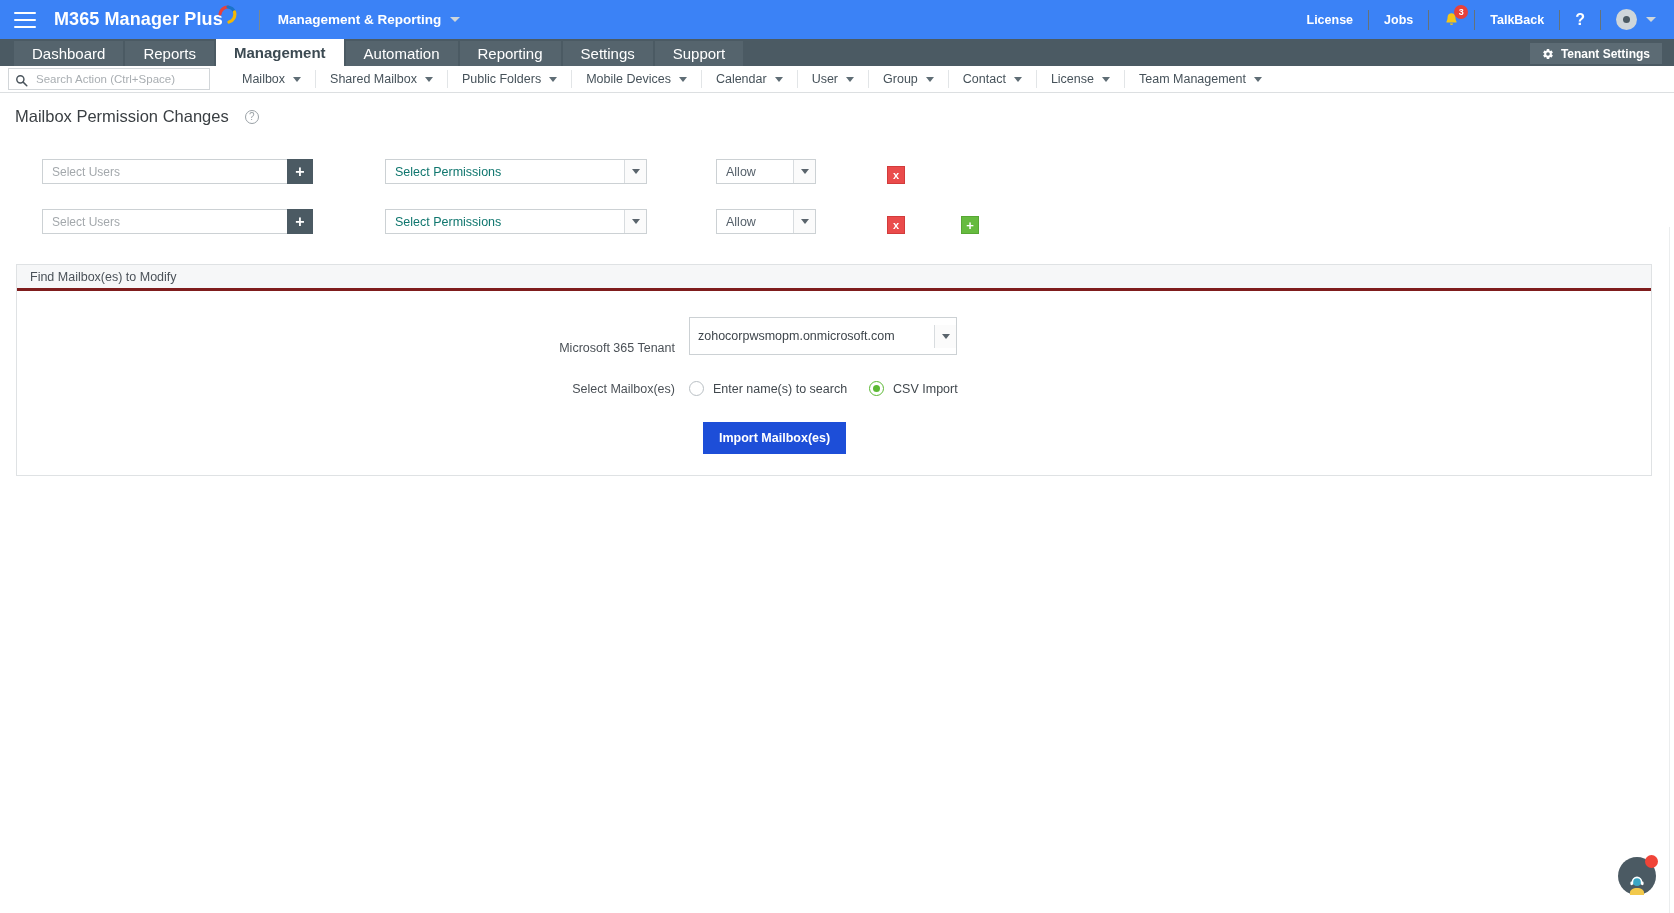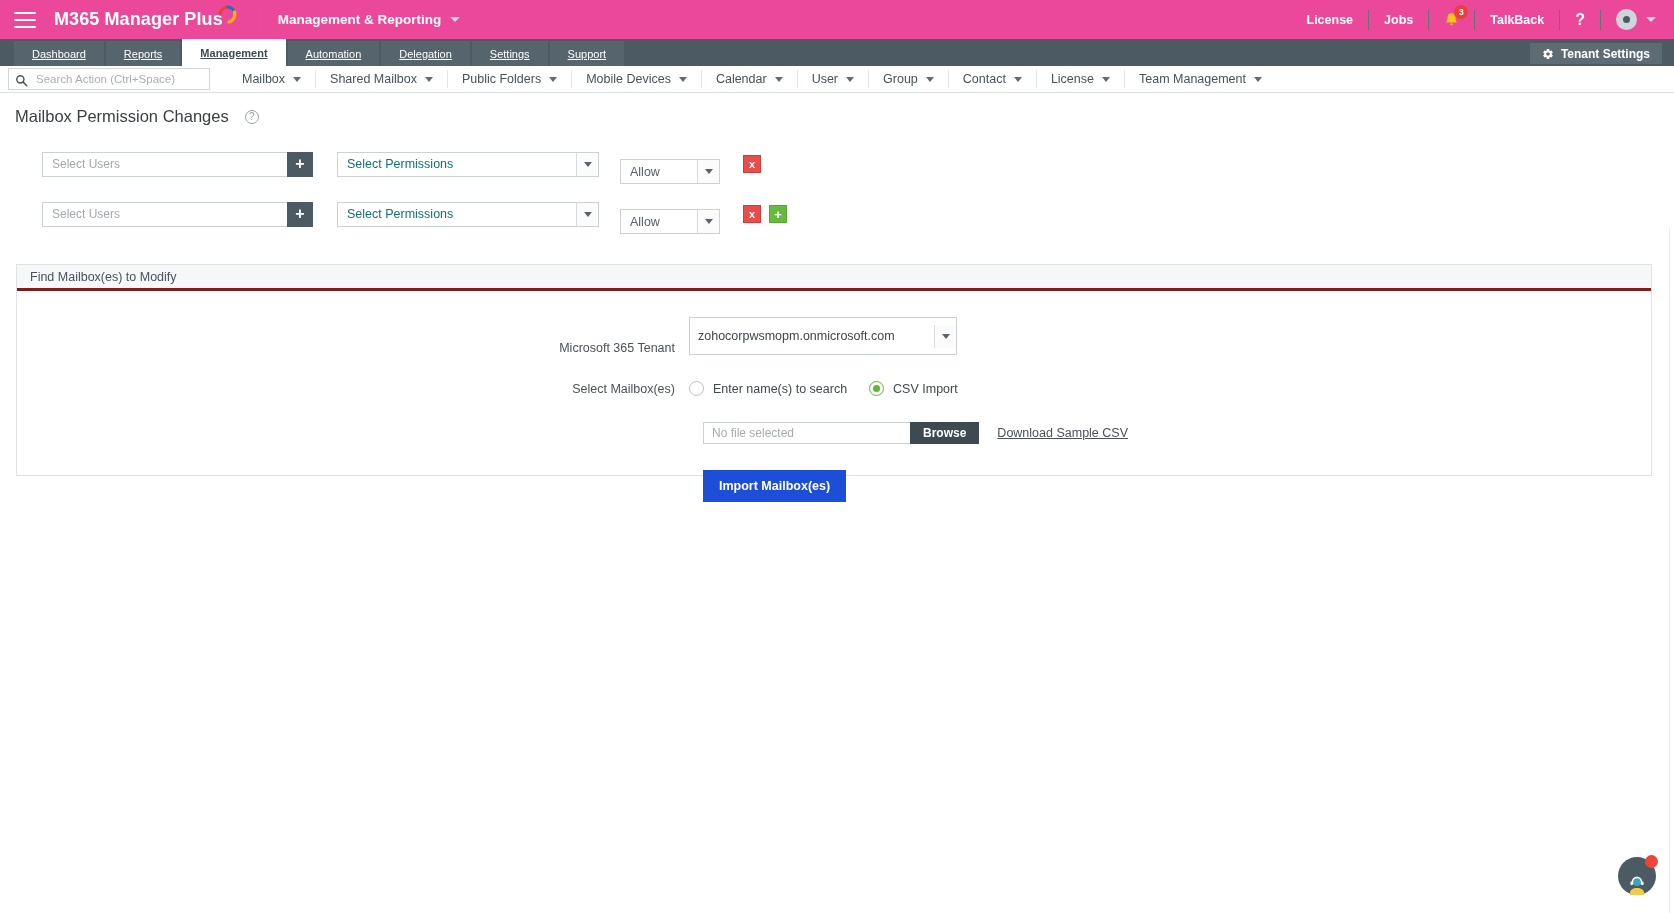--- a/index.html
+++ b/index.html
@@ -7,21 +7,21 @@
     margin: 0; padding: 0;
     width: 1674px; height: 913px;
     font-family: "Liberation Sans", sans-serif;
     background: #ffffff;
     overflow: hidden;
   }
 
   
   .topbar {
     height: 39px;
-    background: #ec4899;
+    background: #3b82f6;
     display: flex;
     align-items: center;
     padding: 0 14px 0 14px;
     position: relative;
   }
   .hamburger {
     width: 22px; height: 16px;
     display: flex; flex-direction: column; justify-content: space-between;
     cursor: pointer;
     margin-right: 18px;
@@ -99,26 +99,25 @@
     background: #4b5a63;
     display: flex;
     align-items: flex-end;
     padding-left: 14px;
     position: relative;
   }
   .tab {
     height: 25px;
     padding: 0 18px;
     display: flex; align-items: center; justify-content: flex-start;
-    color: #ffffff; font-size: 11px;
+    color: #ffffff; font-size: 15px;
     background: #55646d;
     margin-right: 2px;
     cursor: pointer;
     white-space: nowrap;
-    text-decoration: underline;
   }
   .tab.active {
     background: #ffffff;
     color: #3c4a52;
     font-weight: bold;
     height: 27px;
   }
   .tenant-settings {
     margin-left: auto;
     margin-right: 12px;
@@ -190,22 +189,23 @@
     width: 14px; height: 14px; margin-left: 16px;
     border: 1px solid #9aa1a6; border-radius: 50%;
     color: #9aa1a6; font-size: 10px;
     display:flex; align-items:center; justify-content:center;
     cursor: pointer;
   }
 
   
   .perm-area { padding: 6px 0 0 42px; }
   .perm-row {
-    display: flex; align-items: center;
+    display: flex; align-items: flex-end;
     margin-bottom: 10px;
+    gap: 48px;
   }
   .users-field {
     width: 271px; height: 25px;
     border: 1px solid #ccd1d4;
     display: flex; align-items: center;
     background: #fff;
   }
   .users-text {
     flex: 1; padding-left: 9px;
     font-size: 12px; color: #a3a8ac;
@@ -476,21 +476,21 @@
     <div class="tab">
         <span>Reports</span>
       </div>
     <div class="tab active">
         <span>Management</span>
       </div>
     <div class="tab">
         <span>Automation</span>
       </div>
     <div class="tab">
-        <span>Delegation</span>
+        <span>Reporting</span>
       </div>
     <div class="tab">
         <span>Settings</span>
       </div>
     <div class="tab">
         <span>Support</span>
       </div>
 
     <div class="tenant-settings">
       <span class="gear">
@@ -624,25 +624,20 @@
           <span class="radio-dot"></span>
           <span class="radio-label">Enter name(s) to search</span>
         </div>
         <div class="radio-item">
           <span class="radio-dot on"></span>
           <span class="radio-label">CSV Import</span>
         </div>
       </div>
     </div>
 
-    <div class="form-row file-row indent-left">
-      <div class="file-input">No file selected</div>
-      <div class="browse-btn">Browse</div>
-      <div class="dl-link">Download Sample CSV</div>
-    </div>
 
     <div class="form-row indent-left">
       <button class="import-btn">Import Mailbox(es)</button>
     </div>
   </div>
 
   <div class="v-scroll-track"></div>
 
   <div class="chat-fab">
     <span class="chat-badge"></span>

